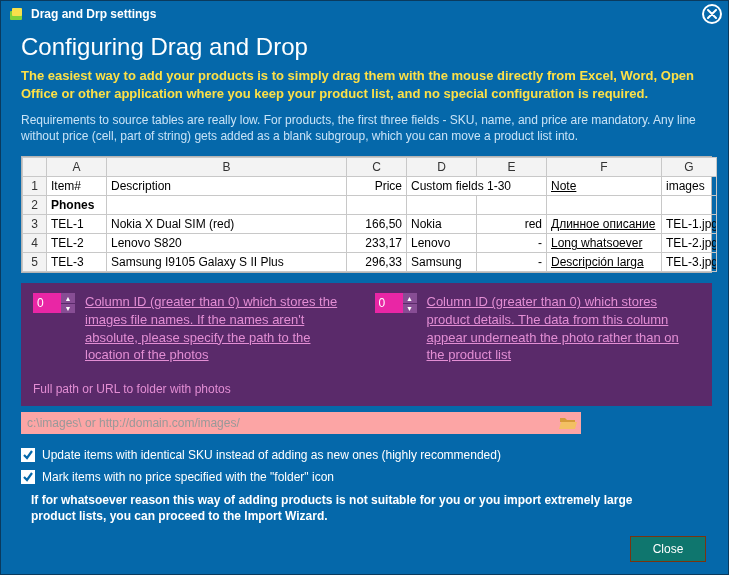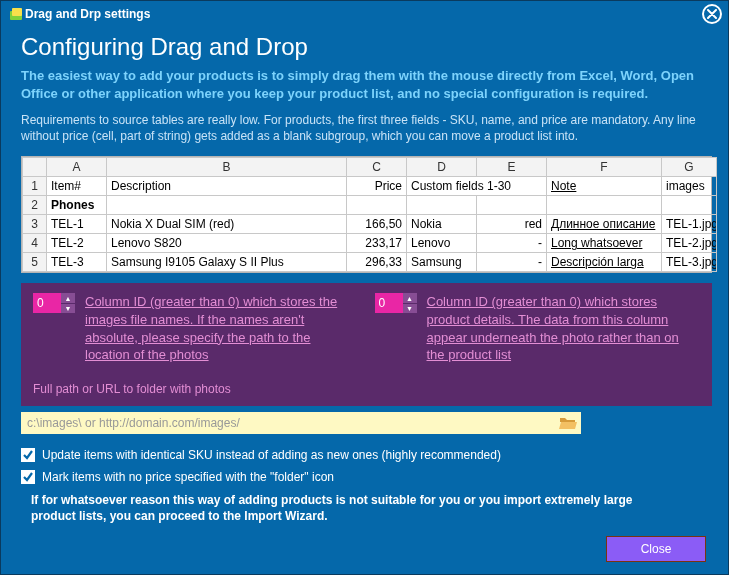--- a/index.html
+++ b/index.html
@@ -18,21 +18,21 @@
     border: 1px solid #0a3a5e;
   }
   .titlebar {
     display: flex;
     align-items: center;
     justify-content: space-between;
     height: 26px;
     padding: 0 6px 0 8px;
     background: #0568aa;
   }
-  .titlebar-left { display: flex; align-items: center; }
+  .titlebar-left { display: flex; align-items: center; gap: 6px; }
   .titlebar-title {
     color: #ffffff;
     font-weight: bold;
     font-size: 12px;
   }
   .app-icon svg { display: block; }
   .close-btn {
     width: 20px; height: 20px; border-radius: 50%;
     border: 2px solid #ffffff; display: flex; align-items: center; justify-content: center;
     color: #fff; cursor: pointer; background: transparent;
@@ -44,21 +44,21 @@
   }
   .heading {
     font-size: 24px;
     font-weight: normal;
     color: #ffffff;
     margin-bottom: 6px;
   }
   .subhead {
     font-size: 13px;
     font-weight: bold;
-    color: #7dd3fc;
+    color: #fde047;
     line-height: 1.35;
     margin-bottom: 10px;
   }
   .note-text {
     font-size: 12px;
     color: #c8e3f7;
     line-height: 1.35;
     margin-bottom: 12px;
   }
   
@@ -131,21 +131,21 @@
   .purple-desc {
     font-size: 13px; line-height: 1.35; color: #e38ed4; text-decoration: underline;
   }
   .purple-label {
     font-size: 12px; color: #e38ed4; margin-top: 18px;
   }
 
   
   .path-row {
     display: flex; align-items: center;
-    background: #fef9c3;
+    background: #fca5a5;
     width: 560px;
     height: 22px;
     padding: 0 4px 0 6px;
     margin-bottom: 14px;
   }
   .path-input {
     flex: 1; border: none; outline: none; font-size: 12px;
     color: #555; background: transparent;
   }
   .path-input::placeholder { color: #999; }
@@ -161,22 +161,22 @@
     display: flex; align-items: center; justify-content: center; cursor: pointer;
     border: 1px solid #fff;
   }
   .check-box svg { display:block; }
   .footer-note {
     font-size: 12px; font-weight: bold; color: #ffffff;
     line-height: 1.35; margin: 8px 0 12px 10px; width: 640px;
   }
   .btn-row { display: flex; justify-content: flex-end; padding-right: 2px;}
   .close-main {
-    background: #8b5cf6; color: #fff; border: 1px solid #7a3310;
-    width: 100px; height: 26px; cursor: pointer; font-size: 12px;
+    background: #0f766e; color: #fff; border: 1px solid #7a3310;
+    width: 76px; height: 26px; cursor: pointer; font-size: 12px;
   }
 </style>
 </head>
 <body>
 
 <div class="window">
 
   <div class="titlebar">
     <div class="titlebar-left">
       <span class="app-icon">

